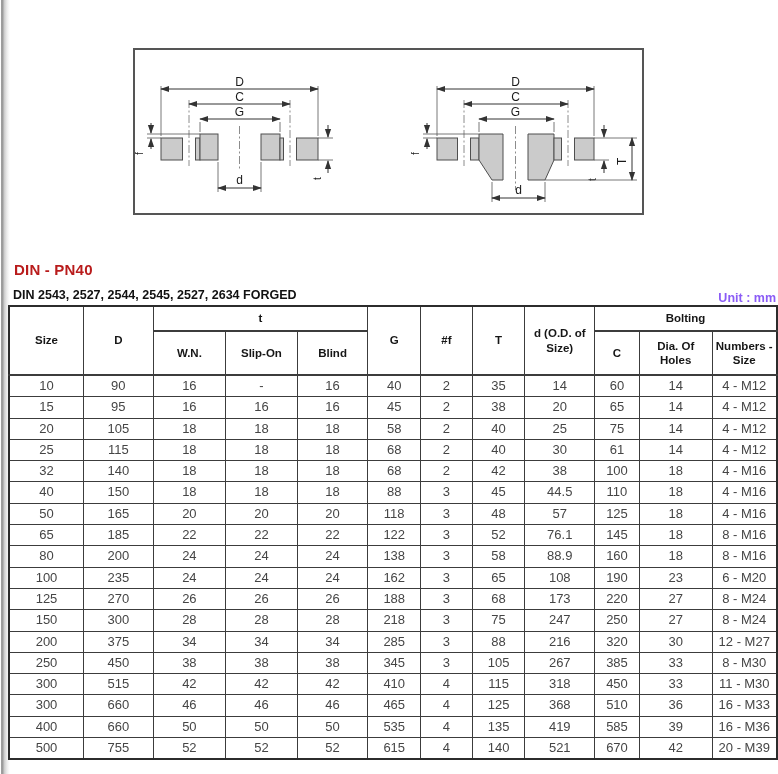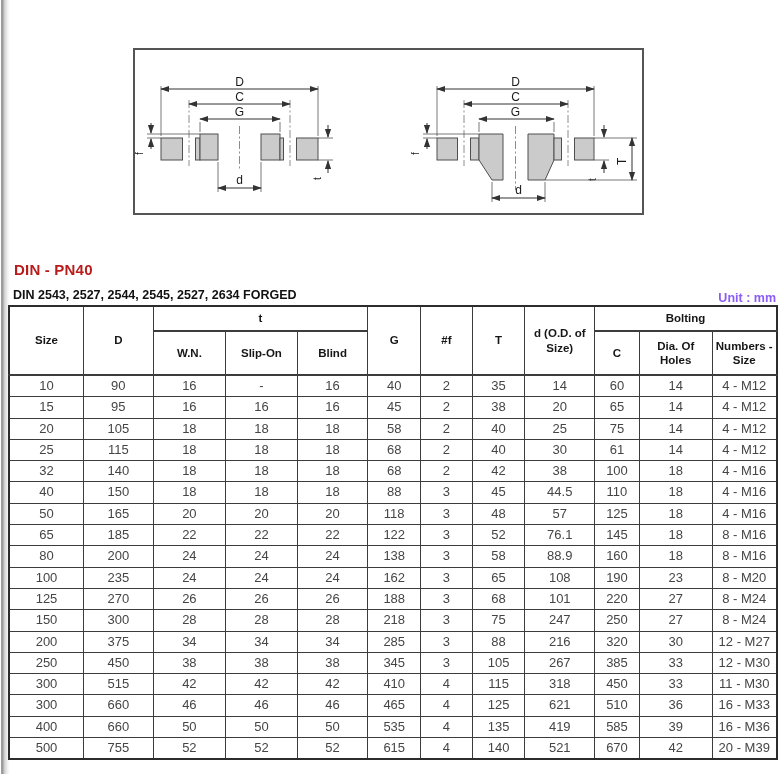--- a/index.html
+++ b/index.html
@@ -338,32 +338,32 @@
         <td>235</td>
         <td>24</td>
         <td>24</td>
         <td>24</td>
         <td>162</td>
         <td>3</td>
         <td>65</td>
         <td>108</td>
         <td>190</td>
         <td>23</td>
-        <td>8 - M20</td>
+        <td>6 - M20</td>
       </tr>
       <tr>
         <td>125</td>
         <td>270</td>
         <td>26</td>
         <td>26</td>
         <td>26</td>
         <td>188</td>
         <td>3</td>
         <td>68</td>
-        <td>101</td>
+        <td>173</td>
         <td>220</td>
         <td>27</td>
         <td>8 - M24</td>
       </tr>
       <tr>
         <td>150</td>
         <td>300</td>
         <td>28</td>
         <td>28</td>
         <td>28</td>
@@ -394,21 +394,21 @@
         <td>450</td>
         <td>38</td>
         <td>38</td>
         <td>38</td>
         <td>345</td>
         <td>3</td>
         <td>105</td>
         <td>267</td>
         <td>385</td>
         <td>33</td>
-        <td>12 - M30</td>
+        <td>8 - M30</td>
       </tr>
       <tr>
         <td>300</td>
         <td>515</td>
         <td>42</td>
         <td>42</td>
         <td>42</td>
         <td>410</td>
         <td>4</td>
         <td>115</td>
@@ -419,21 +419,21 @@
       </tr>
       <tr>
         <td>300</td>
         <td>660</td>
         <td>46</td>
         <td>46</td>
         <td>46</td>
         <td>465</td>
         <td>4</td>
         <td>125</td>
-        <td>621</td>
+        <td>368</td>
         <td>510</td>
         <td>36</td>
         <td>16 - M33</td>
       </tr>
       <tr>
         <td>400</td>
         <td>660</td>
         <td>50</td>
         <td>50</td>
         <td>50</td>

